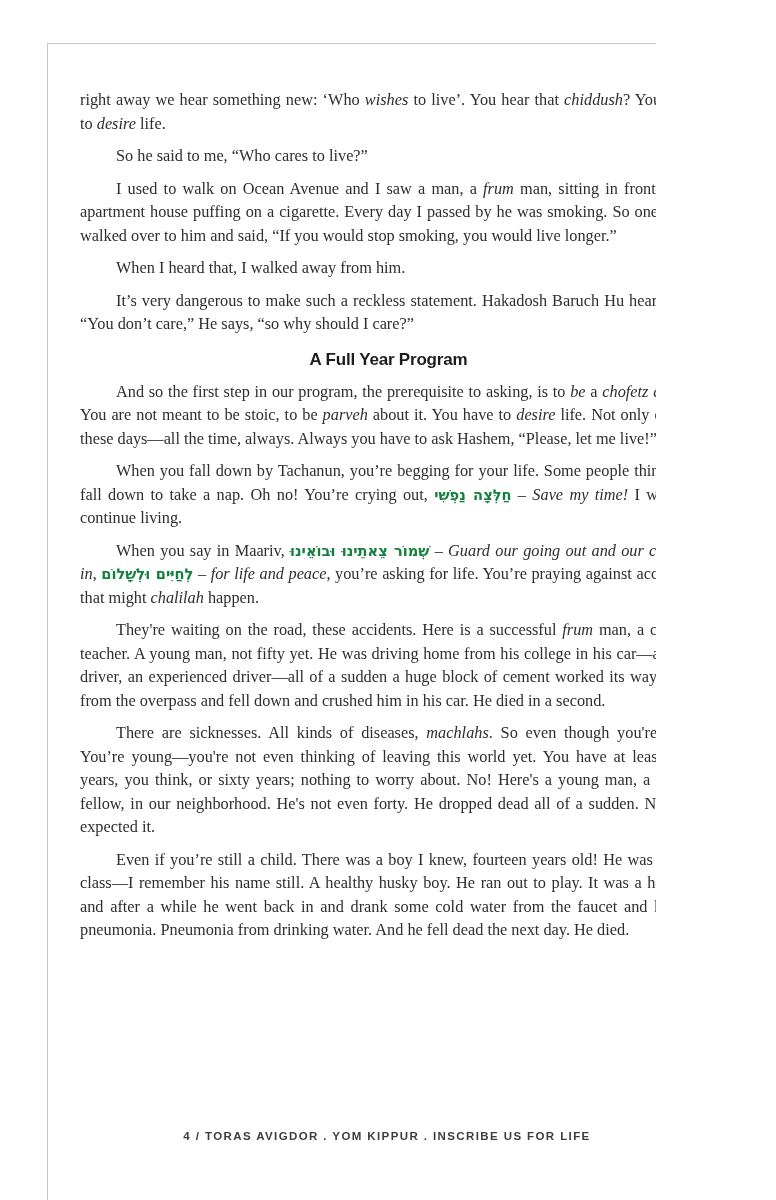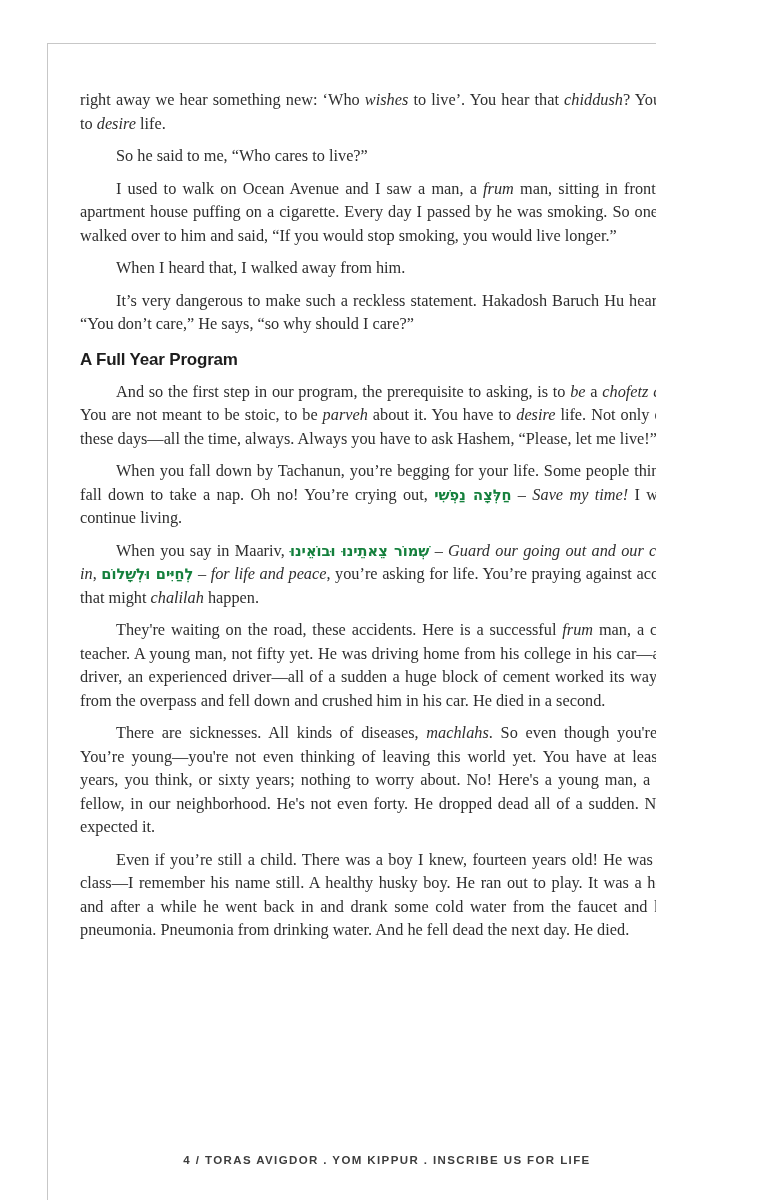--- a/index.html
+++ b/index.html
@@ -49,35 +49,34 @@
     font-size: 14.6px;
     color: #15803d;
   }
   h2.section-heading {
     font-family: "Liberation Sans", sans-serif;
     font-weight: 700;
     font-size: 17px;
     line-height: 24px;
     letter-spacing: -0.2px;
     color: #1d1d1d;
-    text-align: left;
+    text-align: center;
     margin: 12px 0 8px 0;
   }
   .page-footer {
     position: absolute;
     left: 0;
     right: 0;
     top: 1086px;
     text-align: center;
     font-family: "Liberation Sans", sans-serif;
     font-weight: 700;
     font-size: 11.5px;
     letter-spacing: 1.4px;
     color: #3d3d3d;
-    margin-top: 24px;
   }
 </style>
 </head>
 <body>
 
 <div class="canvas">
   <div class="page">
     <div class="page-content" id="page-content">
         <p class="body-paragraph"><span>right away we hear something new: ‘Who </span><span class="it">wishes</span><span> to live’. You hear that </span><span class="it">chiddush</span><span>? You have to </span><span class="it">desire</span><span> life.</span></p>
         <p class="body-paragraph indent"><span>So he said to me, “Who cares to live?”</span></p>

